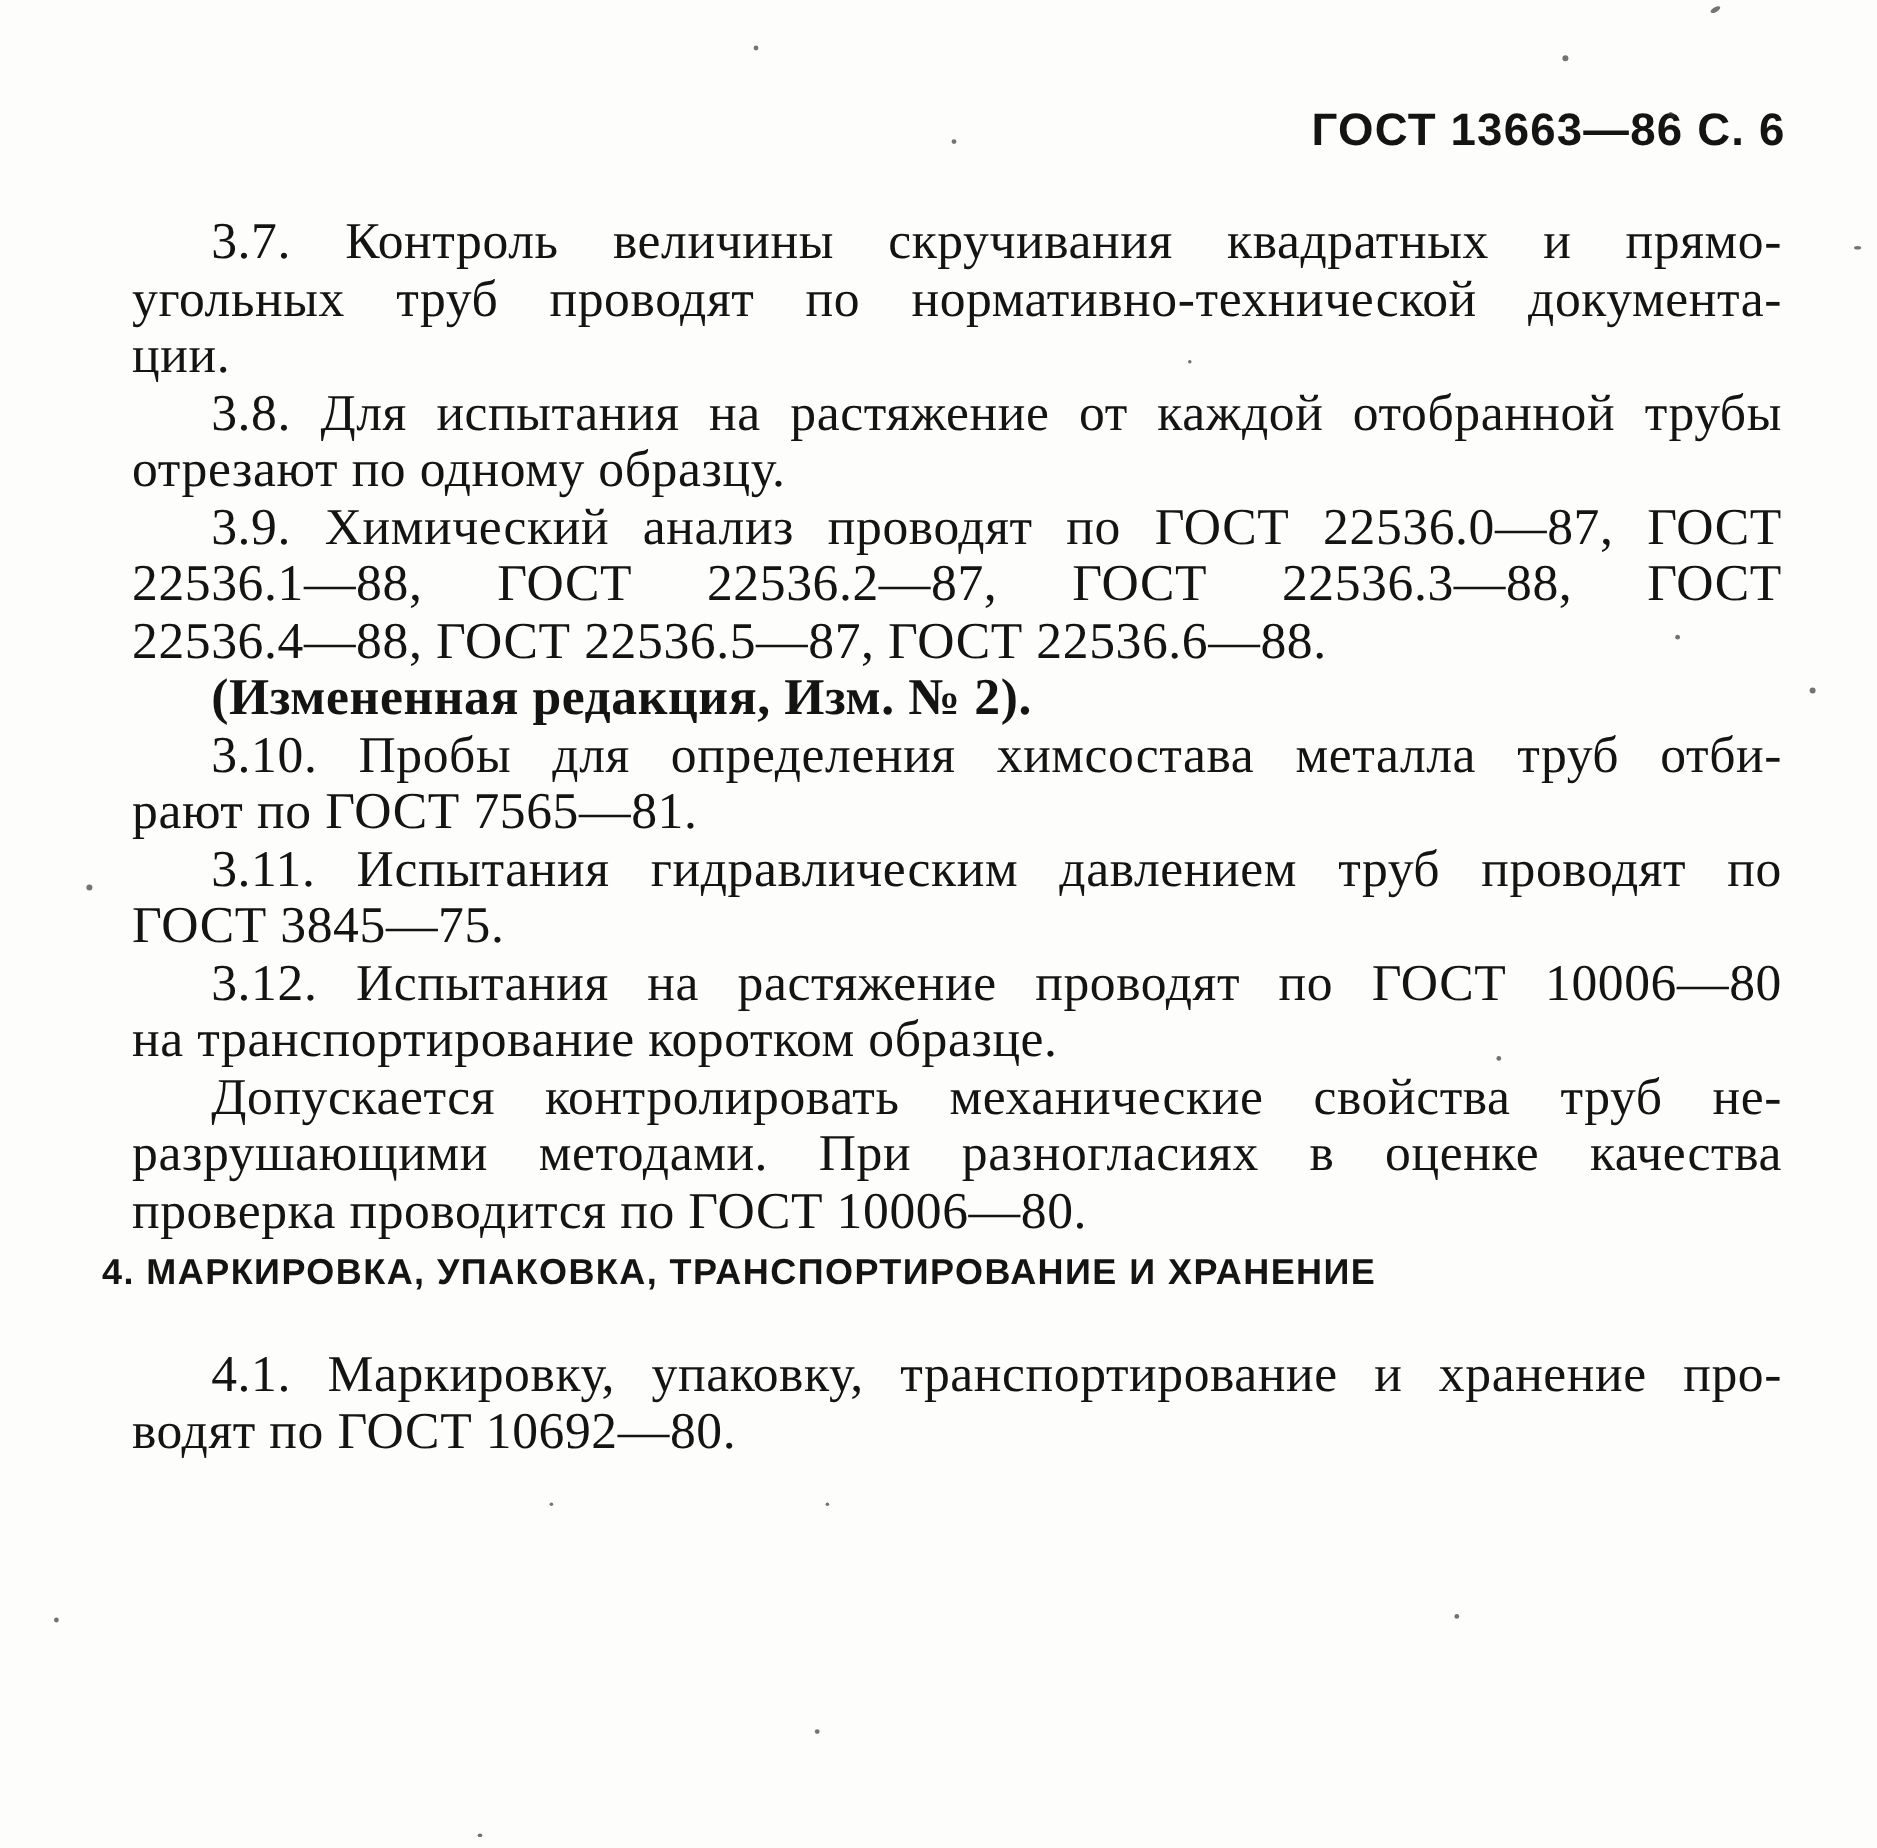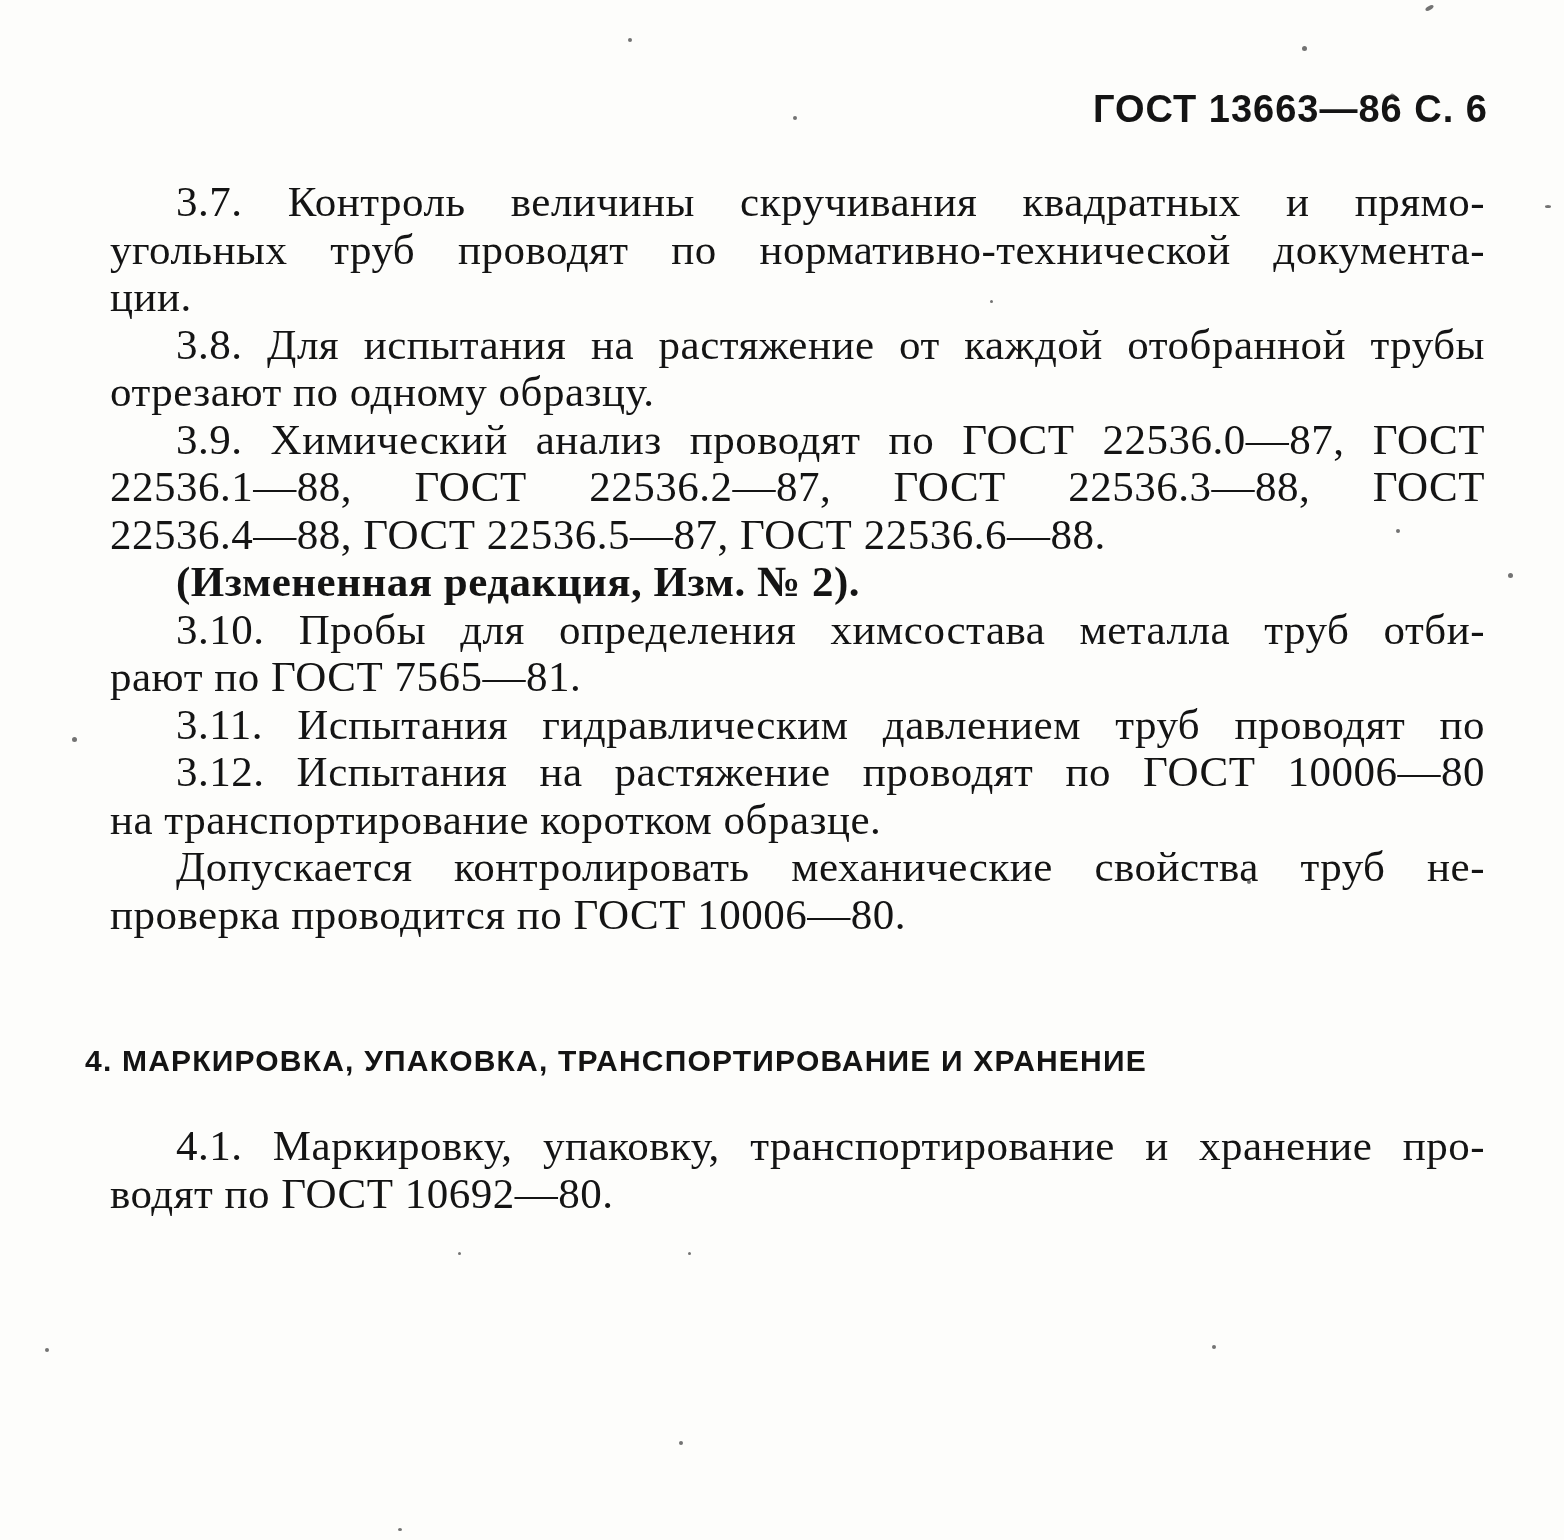--- a/index.html
+++ b/index.html
@@ -86,23 +86,25 @@
     <div class="line">ции.</div>
     <div class="line ind j">3.8. Для испытания на растяжение от каждой отобранной трубы</div>
     <div class="line">отрезают по одному образцу.</div>
     <div class="line ind j">3.9. Химический анализ проводят по ГОСТ 22536.0—87, ГОСТ</div>
     <div class="line j">22536.1—88, ГОСТ 22536.2—87, ГОСТ 22536.3—88, ГОСТ</div>
     <div class="line">22536.4—88, ГОСТ 22536.5—87, ГОСТ 22536.6—88.</div>
     <div class="line ind b">(Измененная редакция, Изм. № 2).</div>
     <div class="line ind j">3.10. Пробы для определения химсостава металла труб отби-</div>
     <div class="line">рают по ГОСТ 7565—81.</div>
     <div class="line ind j">3.11. Испытания гидравлическим давлением труб проводят по</div>
+    <div class="line">ГОСТ 3845—75.</div>
     <div class="line ind j">3.12. Испытания на растяжение проводят по ГОСТ 10006—80</div>
     <div class="line">на транспортирование коротком образце.</div>
     <div class="line ind j">Допускается контролировать механические свойства труб не-</div>
+    <div class="line j">разрушающими методами. При разногласиях в оценке качества</div>
     <div class="line">проверка проводится по ГОСТ 10006—80.</div>
   </div>
 
   <div class="sec-heading">4. МАРКИРОВКА, УПАКОВКА, ТРАНСПОРТИРОВАНИЕ И ХРАНЕНИЕ</div>
 
   <div class="body-text sec4">
     <div class="line ind j">4.1. Маркировку, упаковку, транспортирование и хранение про-</div>
     <div class="line">водят по ГОСТ 10692—80.</div>
   </div>
 

